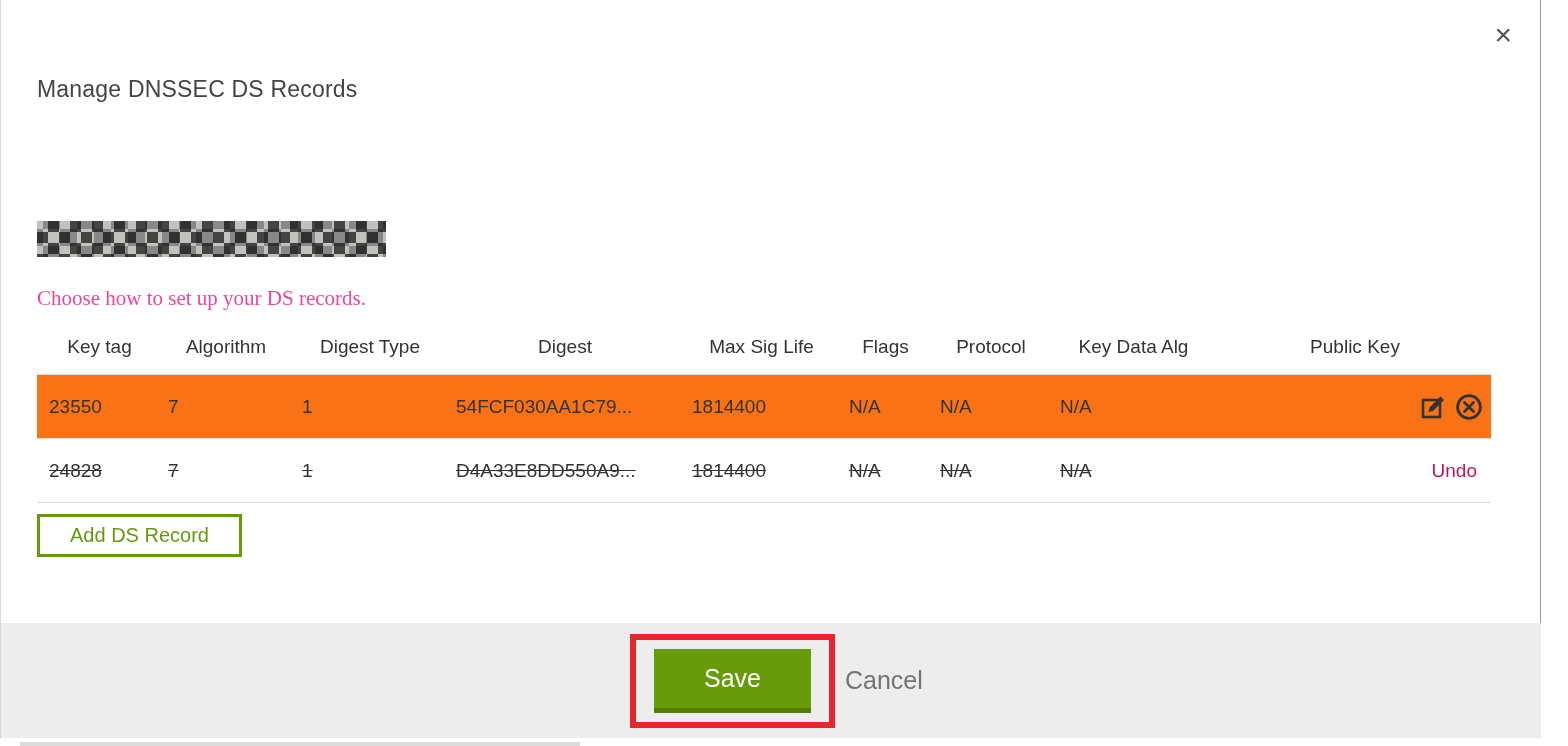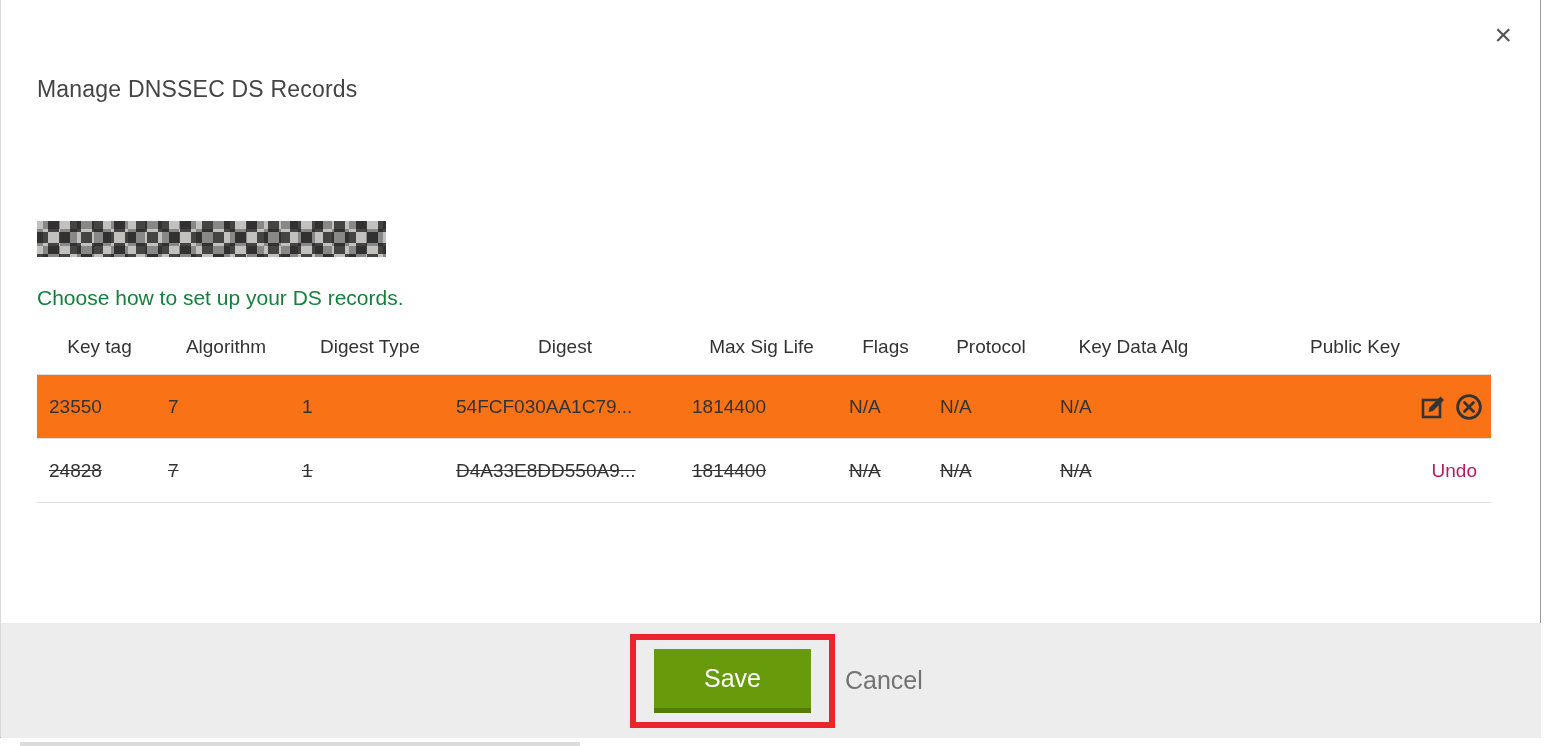--- a/index.html
+++ b/index.html
@@ -41,21 +41,21 @@
     position: absolute; left: 36px; top: 221px;
     width: 349px; height: 36px;
     background-image:
       repeating-conic-gradient(rgba(25,25,25,0.72) 0% 25%, rgba(255,255,255,0.18) 0% 50%),
       repeating-conic-gradient(#6e6e6e 0% 25%, #b5b3af 0% 50%);
     background-size: 22px 22px, 34px 34px;
     background-position: 0 0, 6px 8px;
   }
   .instruction {
     position: absolute; left: 36px; top: 286px;
-    font-size: 21px; color: #15803d;
+    font-size: 21px; color: #ec4899; font-family: Liberation Serif, serif;
   }
   .ds-table {
     position: absolute; left: 36px; top: 328px;
     width: 1454px;
     border-collapse: collapse;
     table-layout: fixed;
     font-size: 19px;
   }
   .ds-table th {
     text-align: center; font-weight: 400; color: #333;
@@ -192,20 +192,21 @@
         <td><span class="cell-text">N/A</span></td>
         <td><span class="cell-text">N/A</span></td>
         <td><span class="cell-text">N/A</span></td>
         <td class="actions-cell">
           <a class="undo-link">Undo</a>
         </td>
       </tr>
     </tbody>
   </table>
 
+  <button class="add-ds-btn">Add DS Record</button>
 
   <div class="modal-footer">
     <div class="annotation-box">
       <button class="save-btn">Save</button>
     </div>
     <a class="cancel-link">Cancel</a>
   </div>
 
 </div>
 

